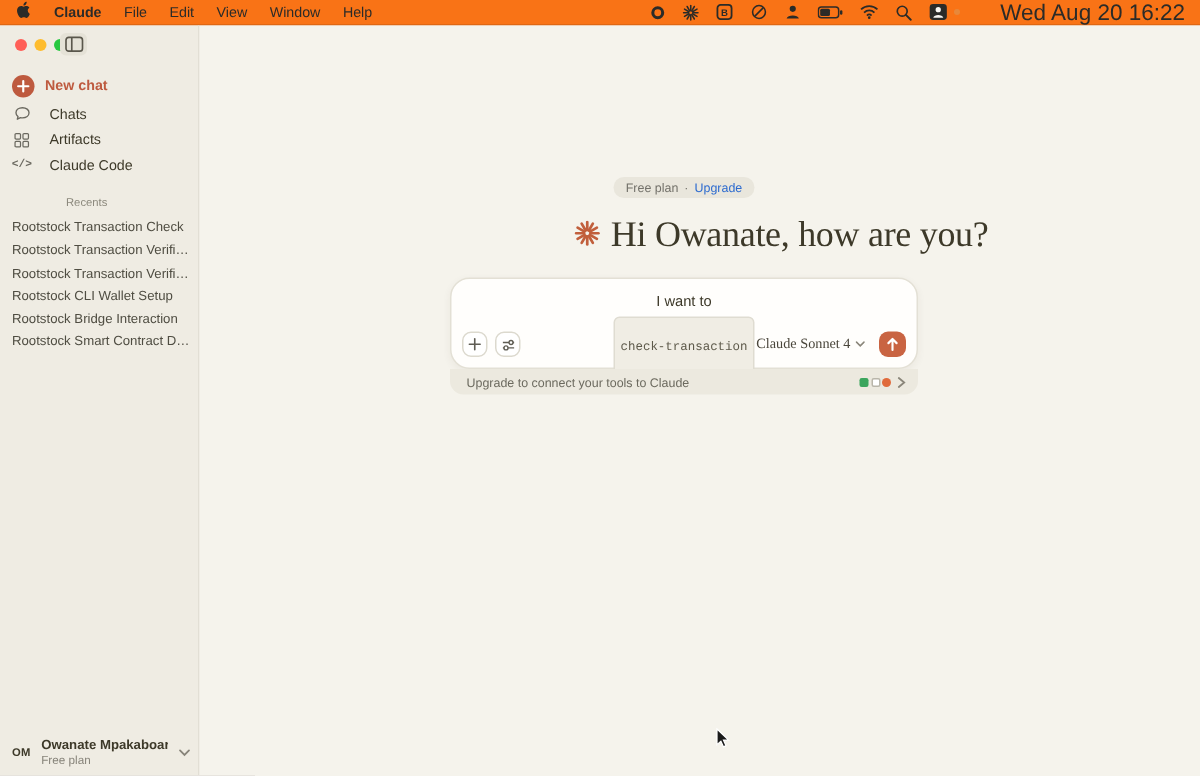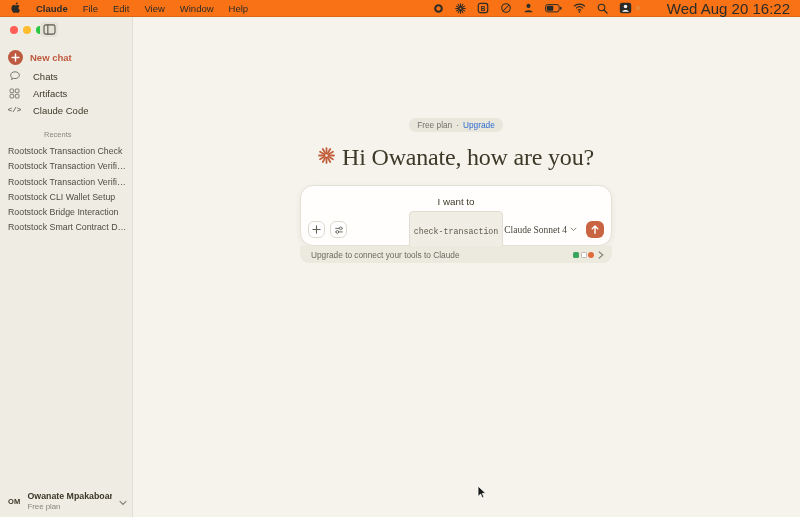--- a/index.html
+++ b/index.html
@@ -68,21 +68,21 @@
   .userplan{font-size:7.8px;color:#87847A;margin-top:1px;}
   
   .badge-row{position:absolute;top:101px;left:167px;width:312px;display:flex;justify-content:center;}
   .plan-badge{
     background:#E9E6DC;border-radius:8px;height:14px;display:flex;align-items:center;
     gap:4px;padding:0 8px;font-size:8.3px;color:#73716A;
   }
   .plan-badge .upgrade{color:#2D6BCF;}
   .greeting-row{
     position:absolute;top:127px;left:120px;width:406px;
-    display:flex;align-items:center;justify-content:center;gap:7px;
+    display:flex;align-items:center;justify-content:flex-end;gap:7px;
   }
   .greeting{
     font-family:"Liberation Serif",serif;font-size:24px;color:#3D3929;letter-spacing:-0.2px;
   }
   .composer{
     position:absolute;top:168px;left:167px;width:312px;height:61px;
     background:#FFFEFC;border:1px solid #E3E0D5;border-radius:13px;
     box-shadow:0 2px 6px rgba(60,55,40,0.06);box-sizing:border-box;
   }
   .composer-text{

